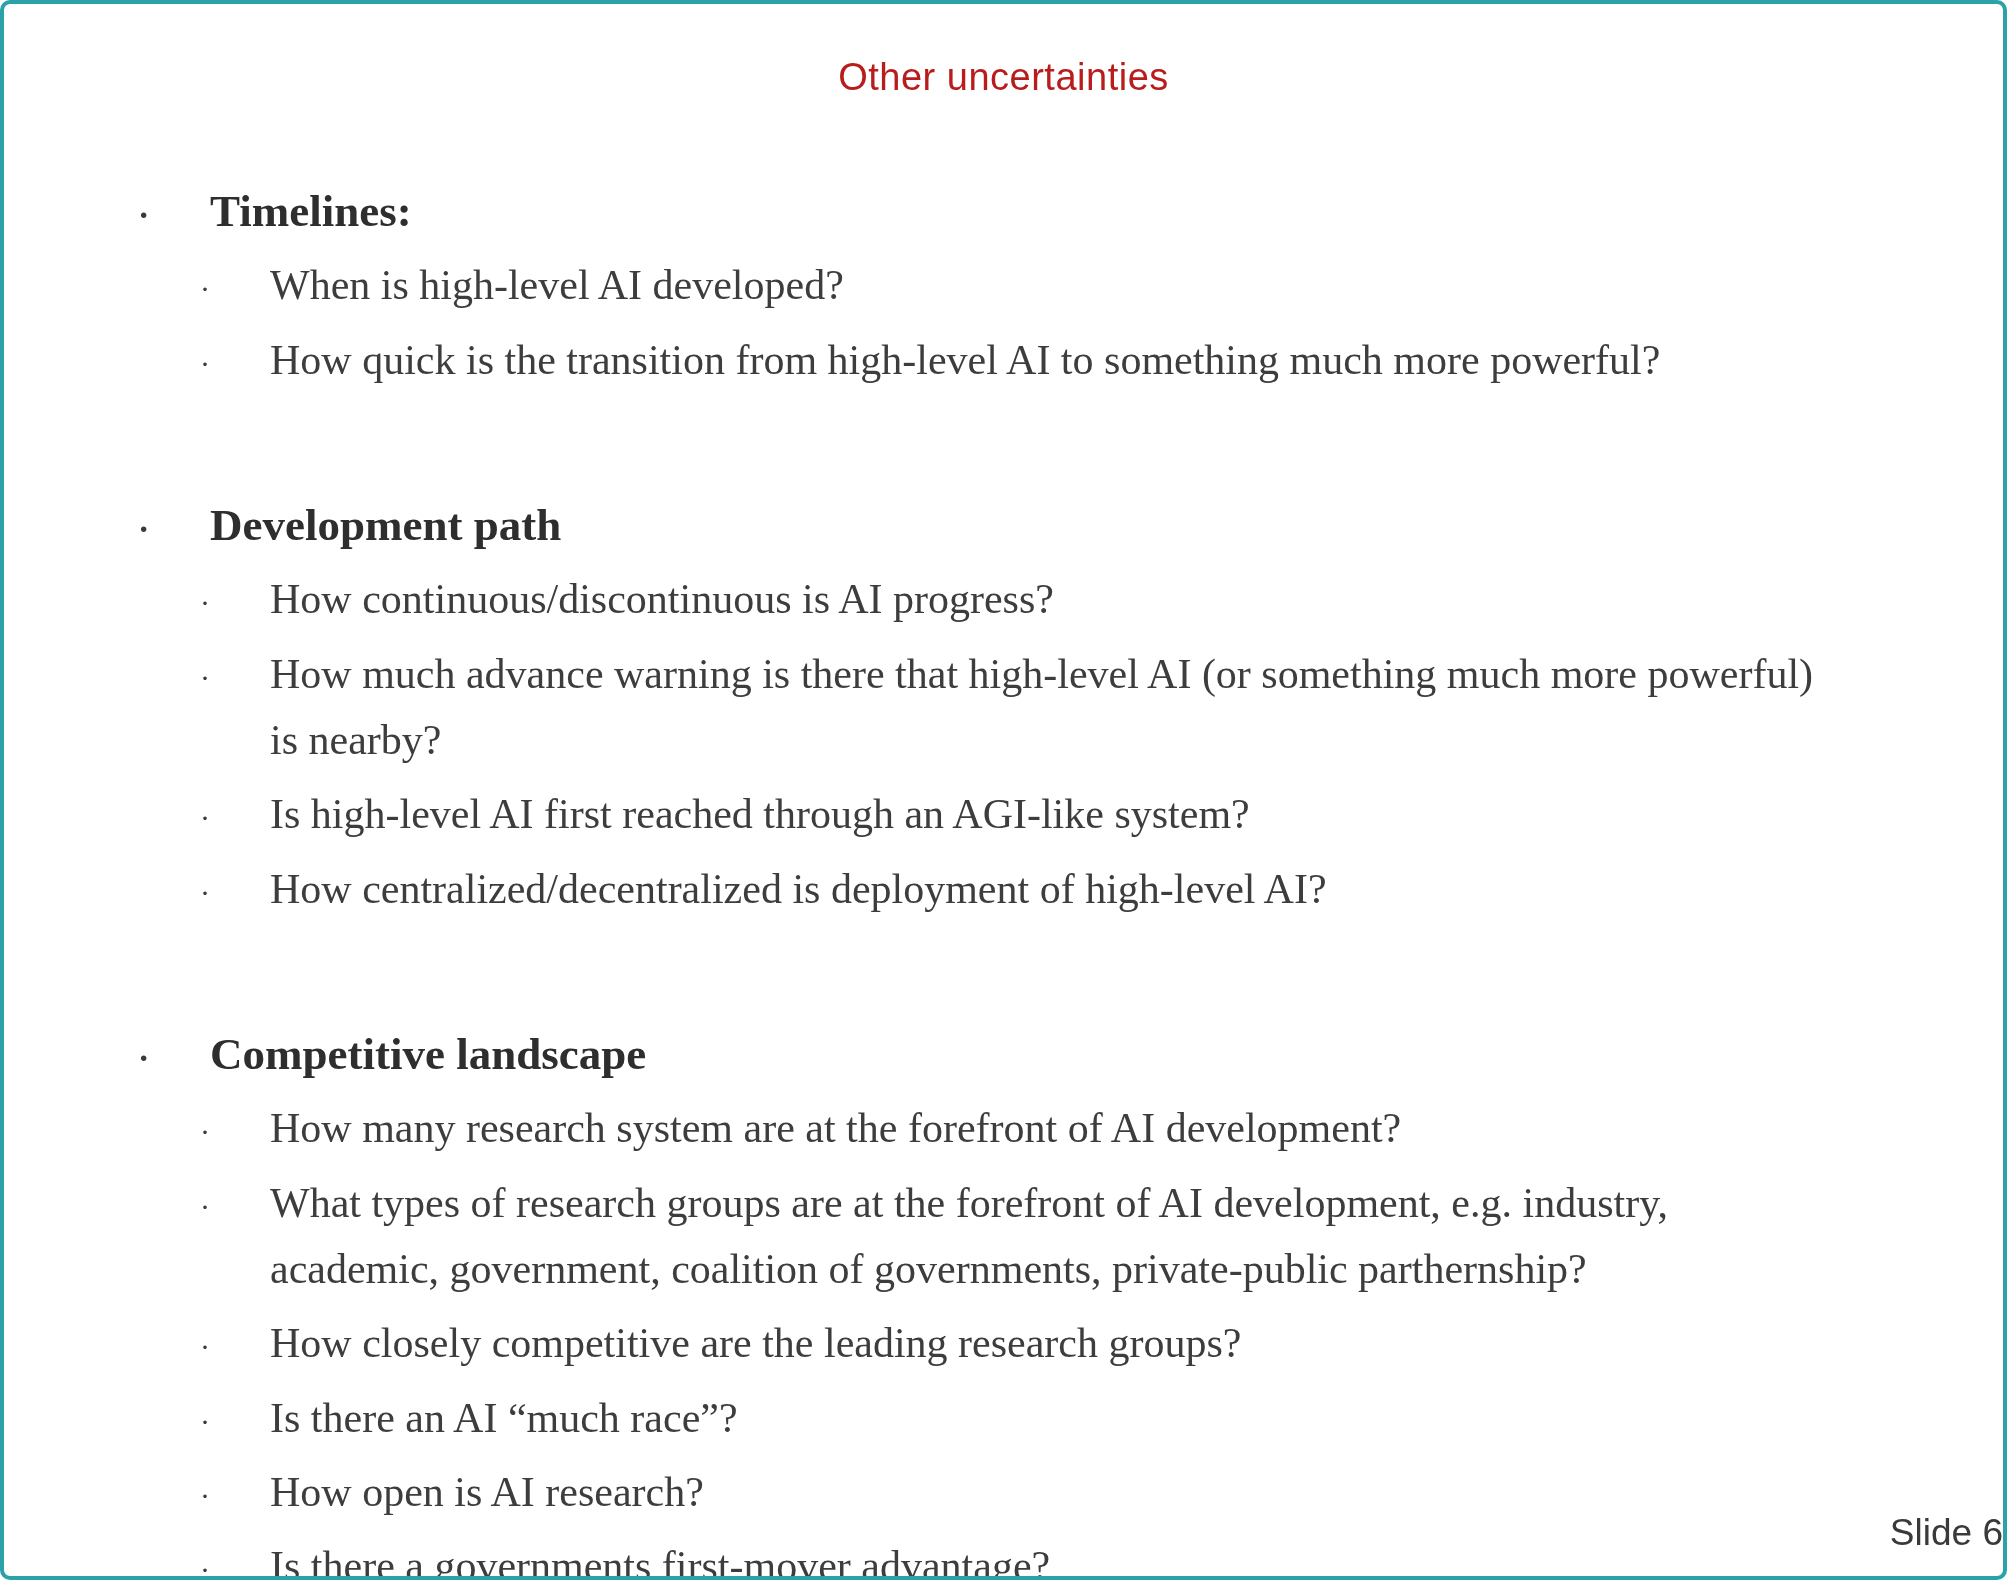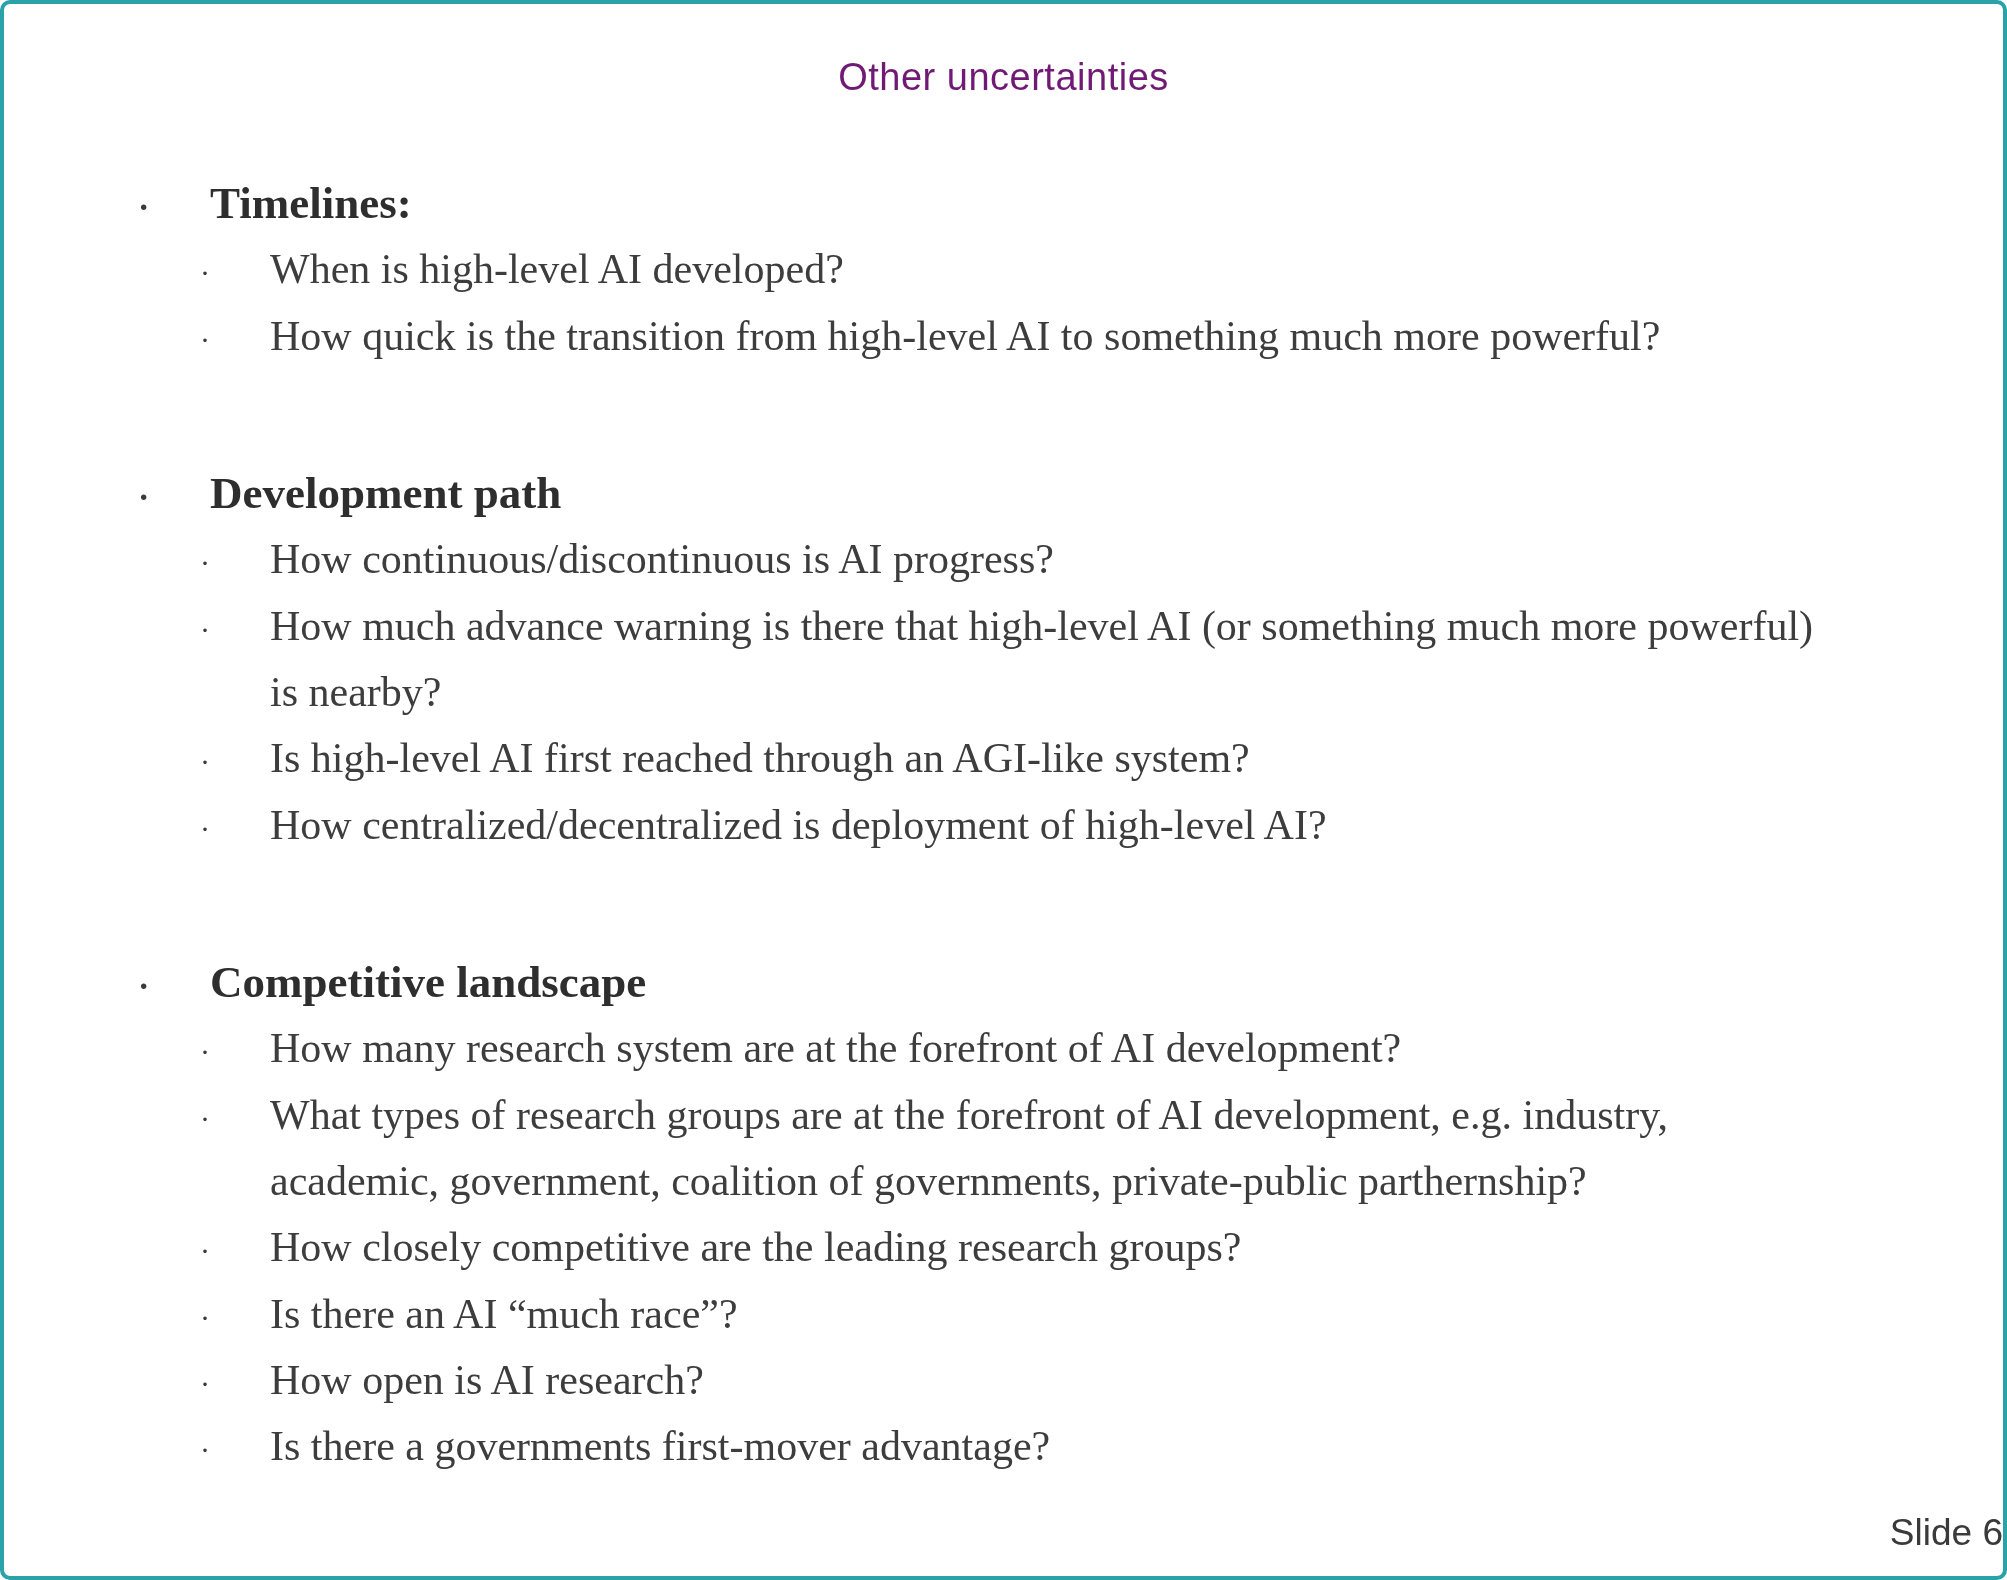--- a/index.html
+++ b/index.html
@@ -17,21 +17,21 @@
     background: #ffffff;
     overflow: hidden;
     font-family: "Liberation Serif", serif;
   }
   .slide-title {
     padding-top: 52px;
     text-align: center;
     font-family: "Liberation Sans", sans-serif;
     font-size: 38px;
     letter-spacing: 0.5px;
-    color: #701a75;
+    color: #b91c1c;
   }
   .slide-body {
     padding: 72px 170px 0 128px;
   }
   .section {
     margin-bottom: 92px;
   }
   .section:last-child {
     margin-bottom: 0;
   }
@@ -57,20 +57,21 @@
     color: #3d3d3d;
     line-height: 1.58;
   }
   .item .bullet {
     flex: 0 0 70px;
     margin-left: 62px;
     font-size: 30px;
   }
   .item-text {
     flex: 1 1 auto;
+    margin-top: 8px;
   }
   .slide-footer {
     position: absolute;
     left: 0;
     bottom: 22px;
     width: 100%;
     text-align: right;
     font-family: "Liberation Sans", sans-serif;
     font-size: 37px;
     color: #3a3a3a;

